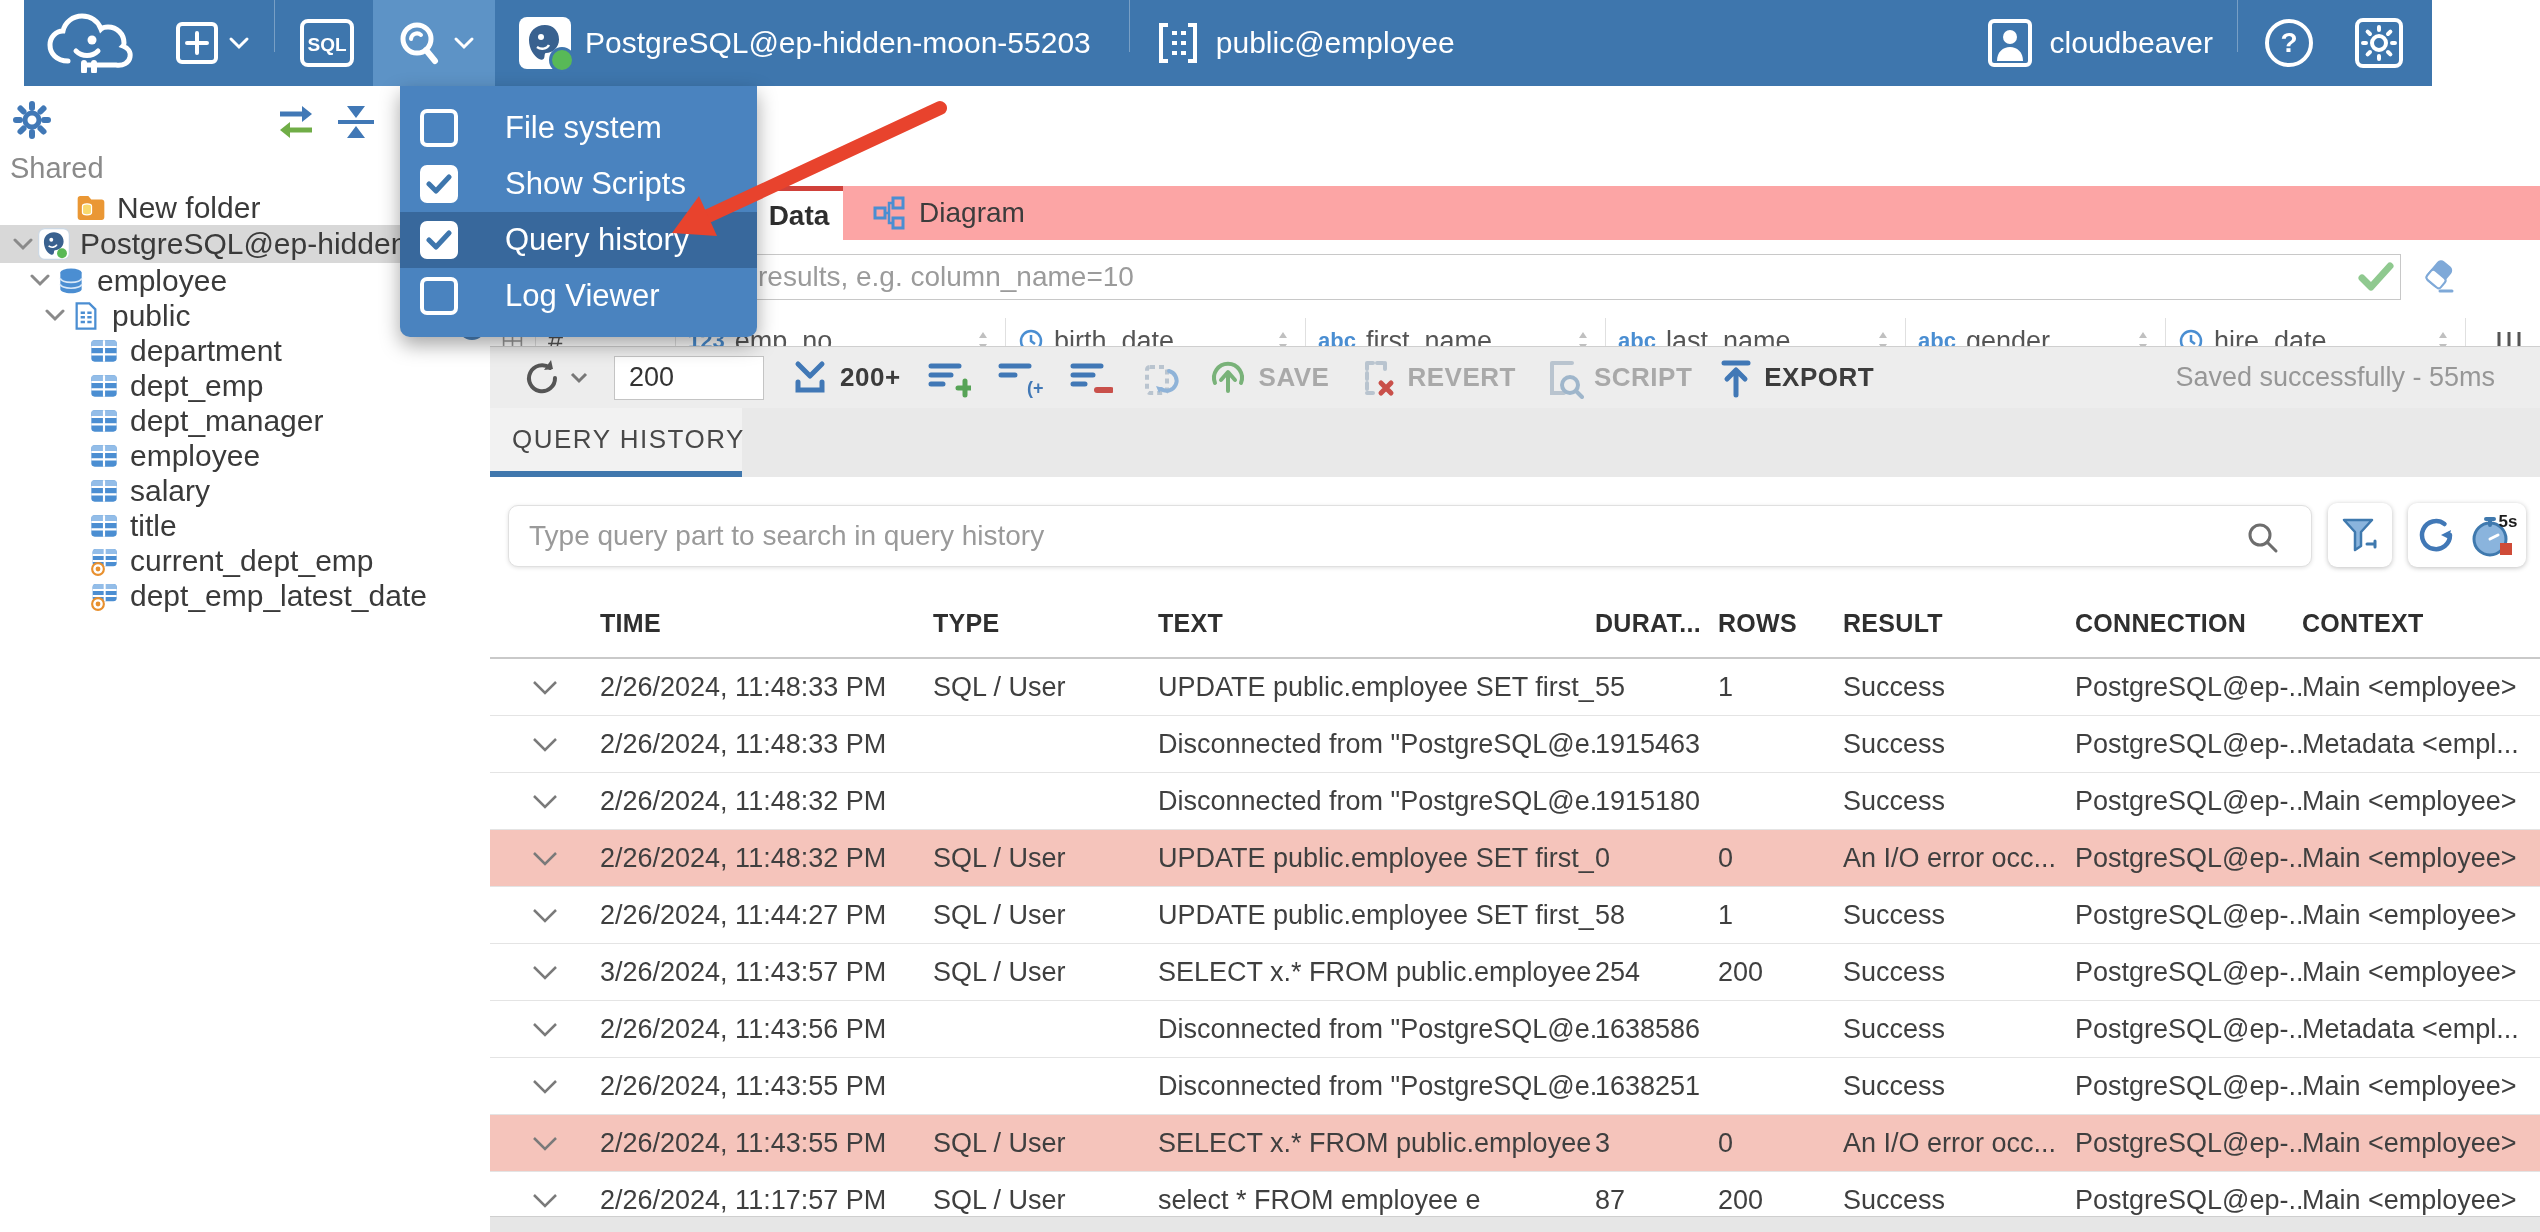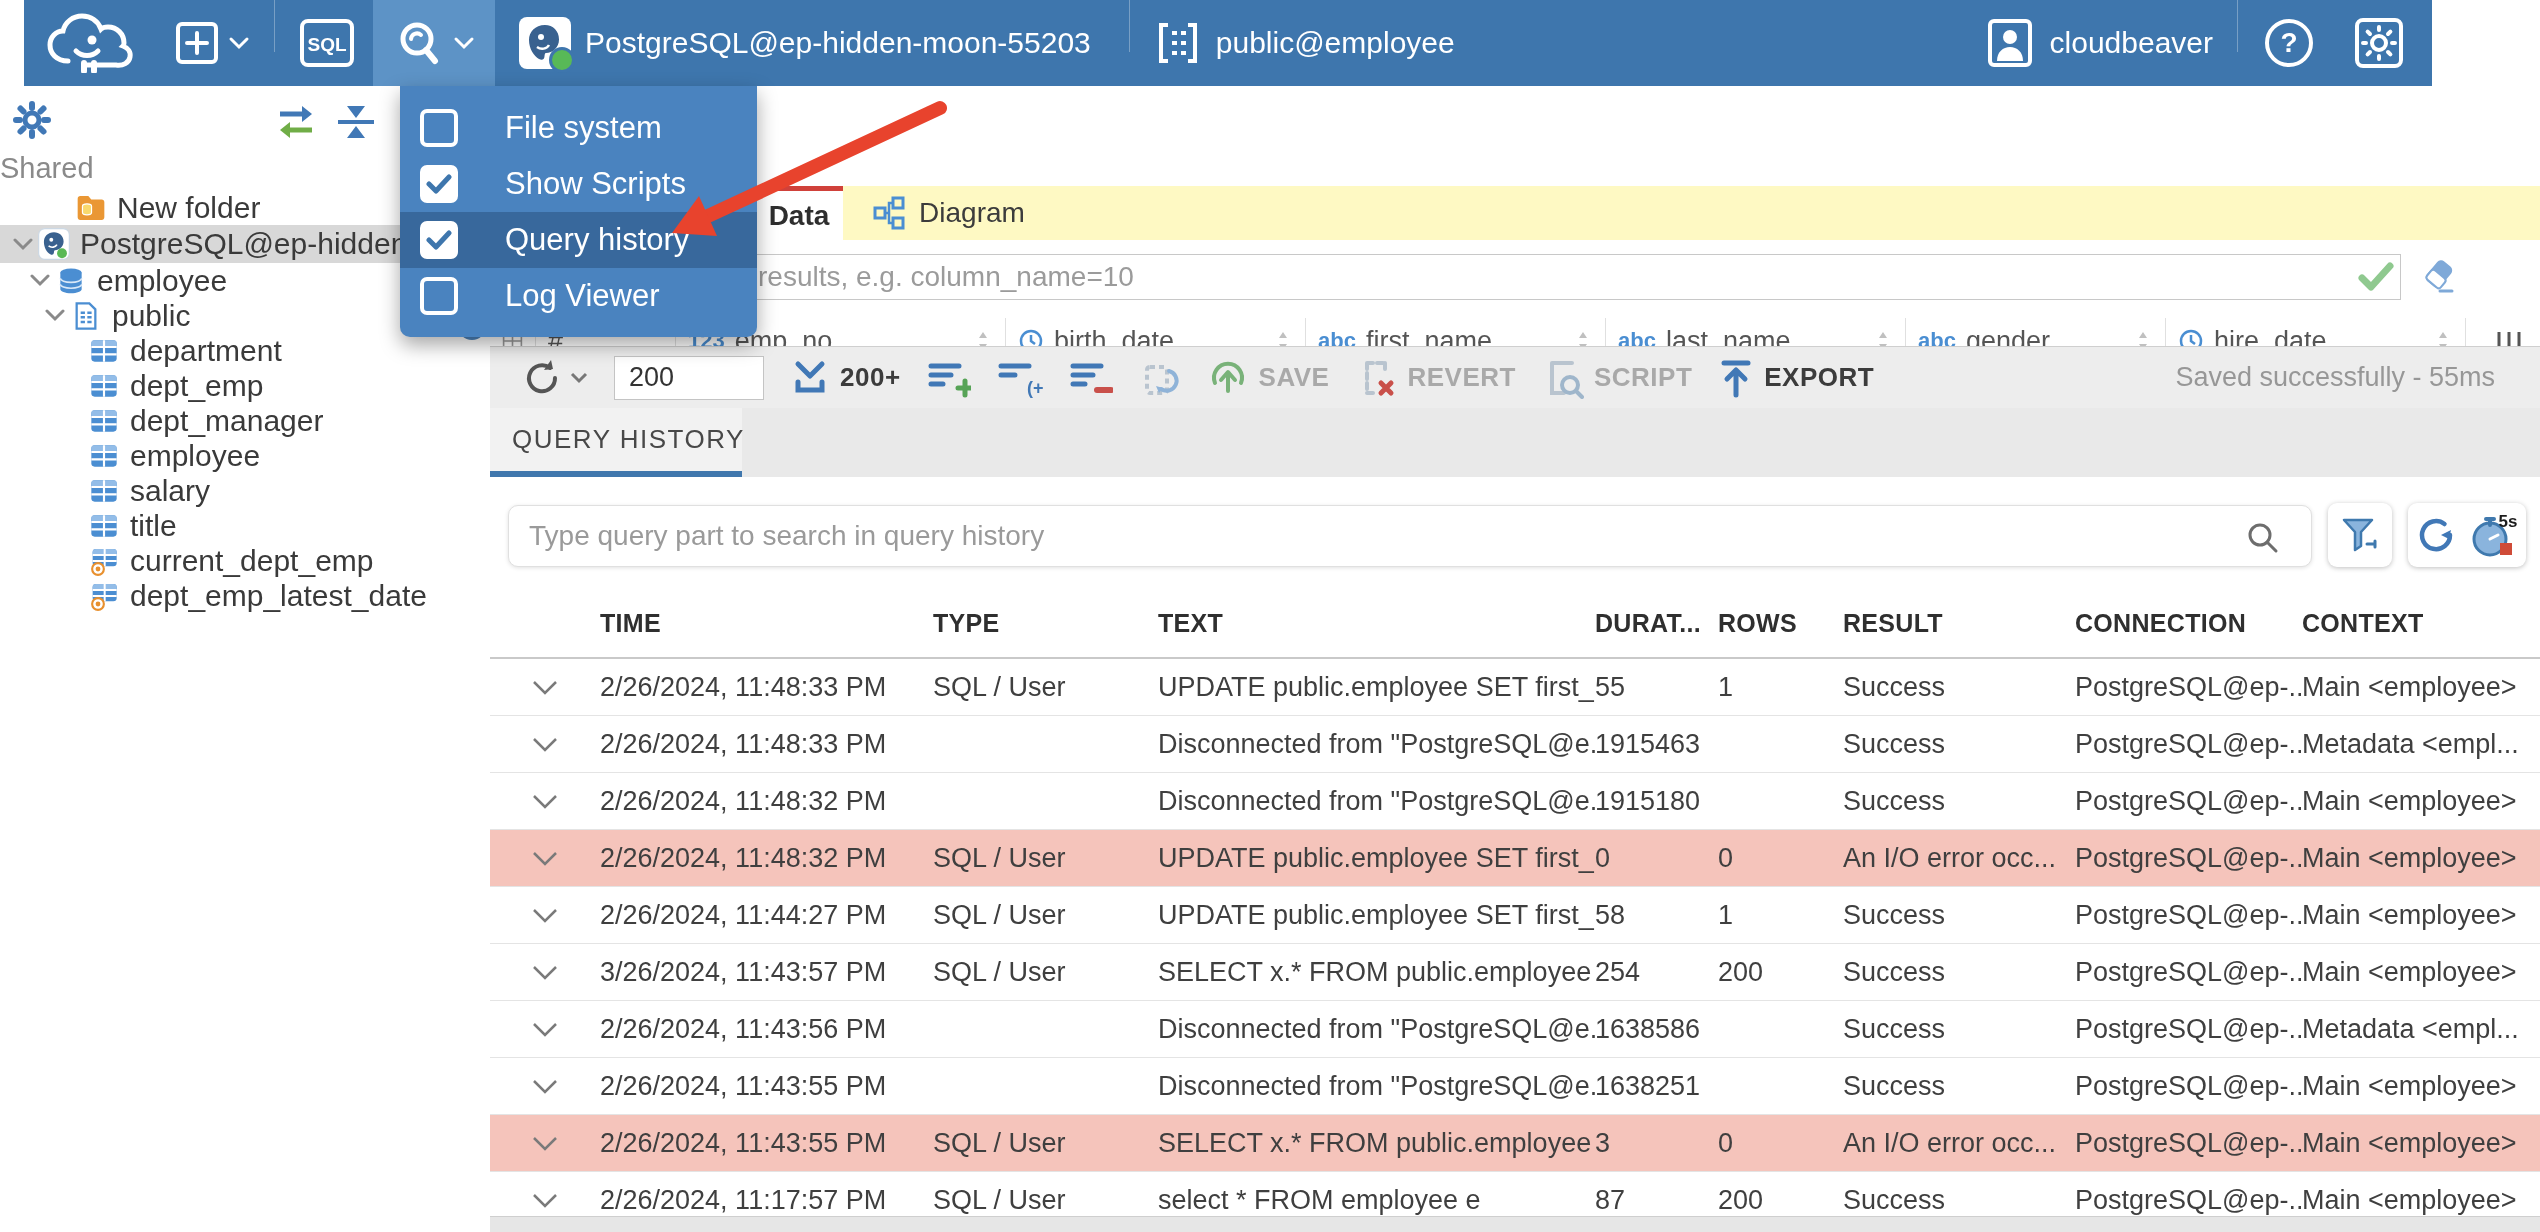--- a/index.html
+++ b/index.html
@@ -21,31 +21,31 @@
               box-shadow:0 8px 20px rgba(0,0,0,.35);padding-top:14px;box-sizing:border-box;z-index:40;}
   .menu-item{height:56px;display:flex;align-items:center;padding:0 20px;cursor:pointer;gap:21px;}
   .menu-item.hl{background:#38689c;}
   .menu-item .cb{width:38px;height:38px;border-radius:7px;border:4px solid #fff;box-sizing:border-box;margin-right:26px;flex:0 0 auto;
                  display:flex;align-items:center;justify-content:center;background:transparent;}
   .menu-item .cb.checked{background:#fff;border-color:#fff;}
   .menu-item .lbl{font-size:31px;color:#fff;white-space:nowrap;}
   #annot-arrow{left:640px;top:90px;width:330px;height:170px;z-index:50;pointer-events:none;}
   
   #sidebar{left:0;top:86px;width:490px;height:1146px;background:#fff;border-right:1px solid #ddd;}
-  #shared-label{left:0;top:66px;font-size:29px;color:#8a8a8a;}
+  #shared-label{left:10px;top:66px;font-size:29px;color:#8a8a8a;}
   .tree{position:absolute;left:0;top:104px;width:100%;}
   .tree-row{height:35px;display:flex;align-items:center;cursor:pointer;white-space:nowrap;overflow:hidden;}
   .tree-row.selected{background:#d8d8d8;height:38px;}
   .tree-row .tchev{width:30px;display:flex;justify-content:center;flex:0 0 auto;}
   .tree-row .ticon{width:32px;height:32px;margin-right:10px;flex:0 0 auto;position:relative;}
   .tree-row .tlabel{font-size:30px;color:#3a3a3a;}
   #tree-scrollbar{left:458px;top:126px;width:28px;height:128px;border-radius:14px;background:#4d86c0;z-index:30;}
   
   #main{left:490px;top:86px;width:2050px;height:1146px;background:#fff;}
-  #tabstrip{left:0;top:100px;width:2050px;height:54px;background:#fef9c3;border-bottom:1px solid #d9d9d9;}
+  #tabstrip{left:0;top:100px;width:2050px;height:54px;background:#fca5a5;border-bottom:1px solid #d9d9d9;}
   .dtab{position:absolute;top:0;height:54px;display:flex;align-items:center;justify-content:center;box-sizing:border-box;cursor:pointer;}
   #tab-data{left:265px;width:88px;background:#fff;border-top:5px solid #d0413a;font-weight:700;font-size:28px;color:#2e2e2e;}
   #tab-diagram{left:353px;width:212px;font-size:28px;color:#3c3c3c;}
   #tab-diagram svg{margin-right:12px;}
   #filter-row{left:0;top:154px;width:2050px;height:78px;background:#fff;}
   #filter-input{position:absolute;left:18px;top:14px;width:1844px;height:46px;border:1px solid #c8c8c8;box-sizing:border-box;
                 font-size:28px;color:#555;padding:0 14px;outline:none;background:#fff;}
   #filter-input::placeholder{color:#9b9b9b;}
   #filter-apply{position:absolute;left:1861px;top:14px;width:50px;height:46px;border:1px solid #c8c8c8;border-left:none;
                 box-sizing:border-box;display:flex;align-items:center;justify-content:center;cursor:pointer;background:#fff;}

